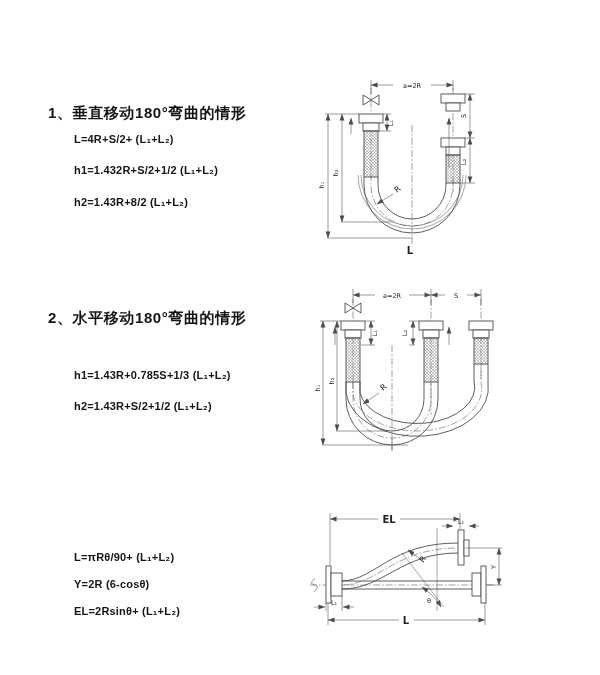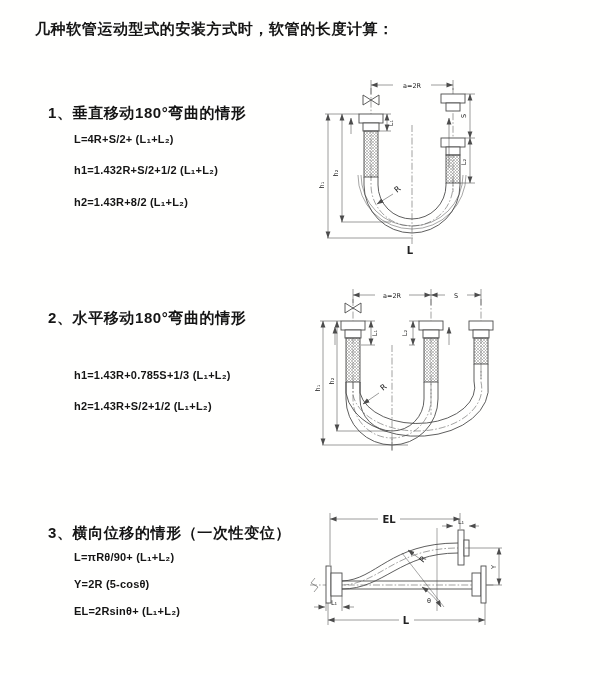--- a/index.html
+++ b/index.html
@@ -16,34 +16,32 @@
   .fl{fill:#fff;stroke:#4c4c4c;stroke-width:.9;}
   text{fill:#222;font-family:"DejaVu Sans",sans-serif;font-size:6.5px;}
   .t8{font-size:8px;}
   .t10{font-size:10px;font-weight:bold;}
 </style>
 </head>
 <body>
 
 <div class="page">
 
-  <div class="doc-title">几种软管运动型式的安装方式时，软管的长度计算：</div>
 
   <div class="sec-heading" style="top:104px">1、垂直移动180°弯曲的情形</div>
   <div class="formula" style="top:133px">L=4R+S/2+ (L₁+L₂)</div>
   <div class="formula" style="top:164px">h1=1.432R+S/2+1/2 (L₁+L₂)</div>
   <div class="formula" style="top:196px">h2=1.43R+8/2 (L₁+L₂)</div>
 
   <div class="sec-heading" style="top:309px">2、水平移动180°弯曲的情形</div>
   <div class="formula" style="top:369px">h1=1.43R+0.785S+1/3 (L₁+L₂)</div>
   <div class="formula" style="top:400px">h2=1.43R+S/2+1/2 (L₁+L₂)</div>
 
-  <div class="sec-heading" style="top:524px">3、横向位移的情形（一次性变位）</div>
   <div class="formula" style="top:551px">L=πRθ/90+ (L₁+L₂)</div>
-  <div class="formula" style="top:578px">Y=2R (5-cosθ)</div>
+  <div class="formula" style="top:578px">Y=2R (6-cosθ)</div>
   <div class="formula" style="top:605px">EL=2Rsinθ+ (L₁+L₂)</div>
 
   <svg class="diagram" style="left:313px;top:70px" width="190" height="190" viewBox="0 0 190 190">
     <defs>
       <marker id="m1" markerUnits="userSpaceOnUse" markerWidth="7" markerHeight="5.5" viewBox="0 0 10 8" refX="9.5" refY="4" orient="auto-start-reverse">
         <path d="M0,0.5 L10,4 L0,7.5 Z" fill="#4c4c4c"></path>
       </marker>
       <pattern id="hx1" width="3" height="3" patternUnits="userSpaceOnUse">
         <path d="M0,3 L3,0 M0,0 L3,3" stroke="#8d8d8d" stroke-width="0.5"></path>
       </pattern>

